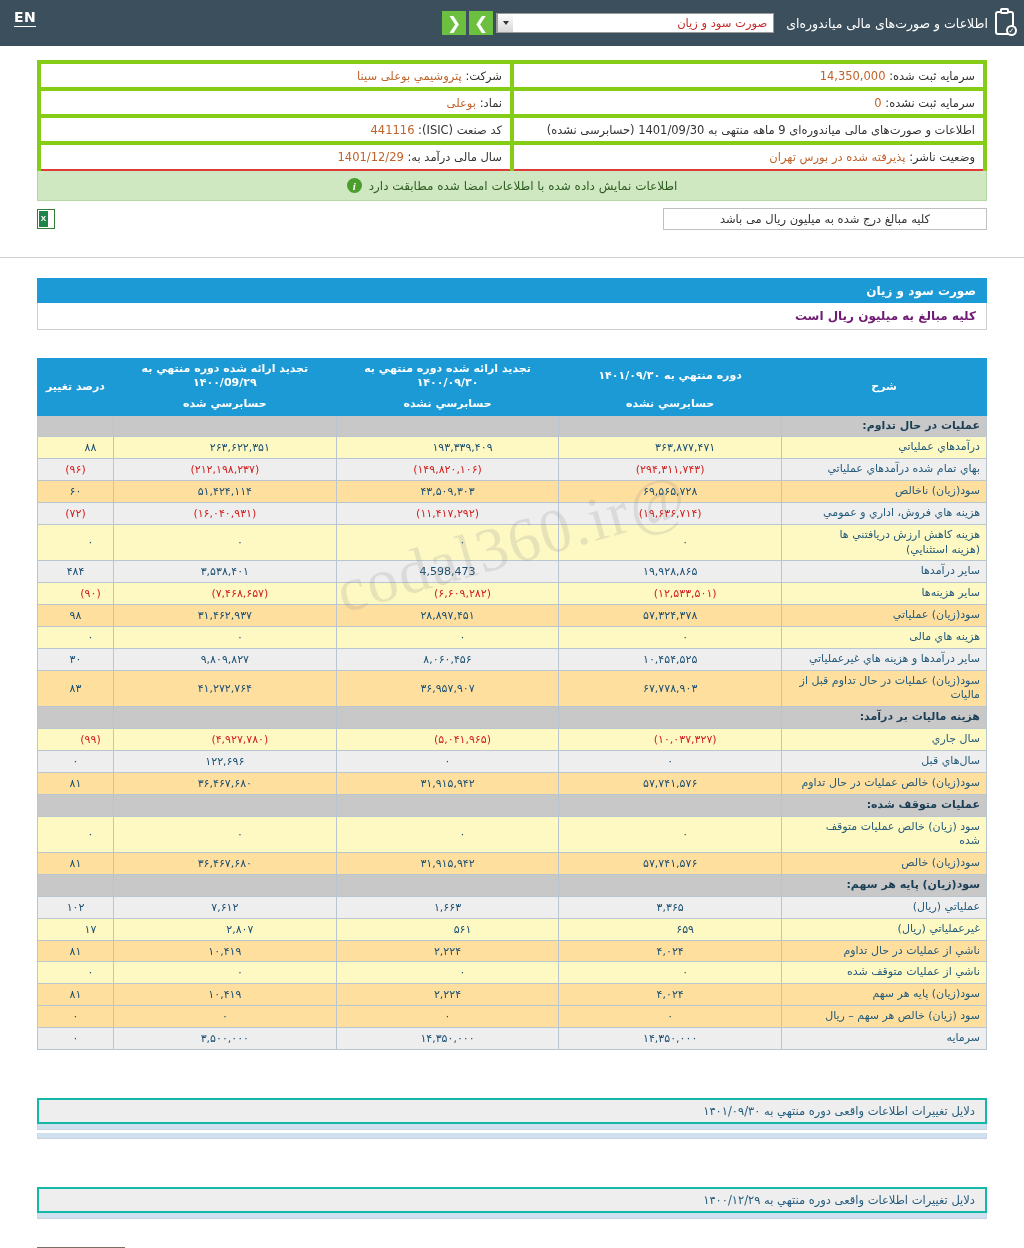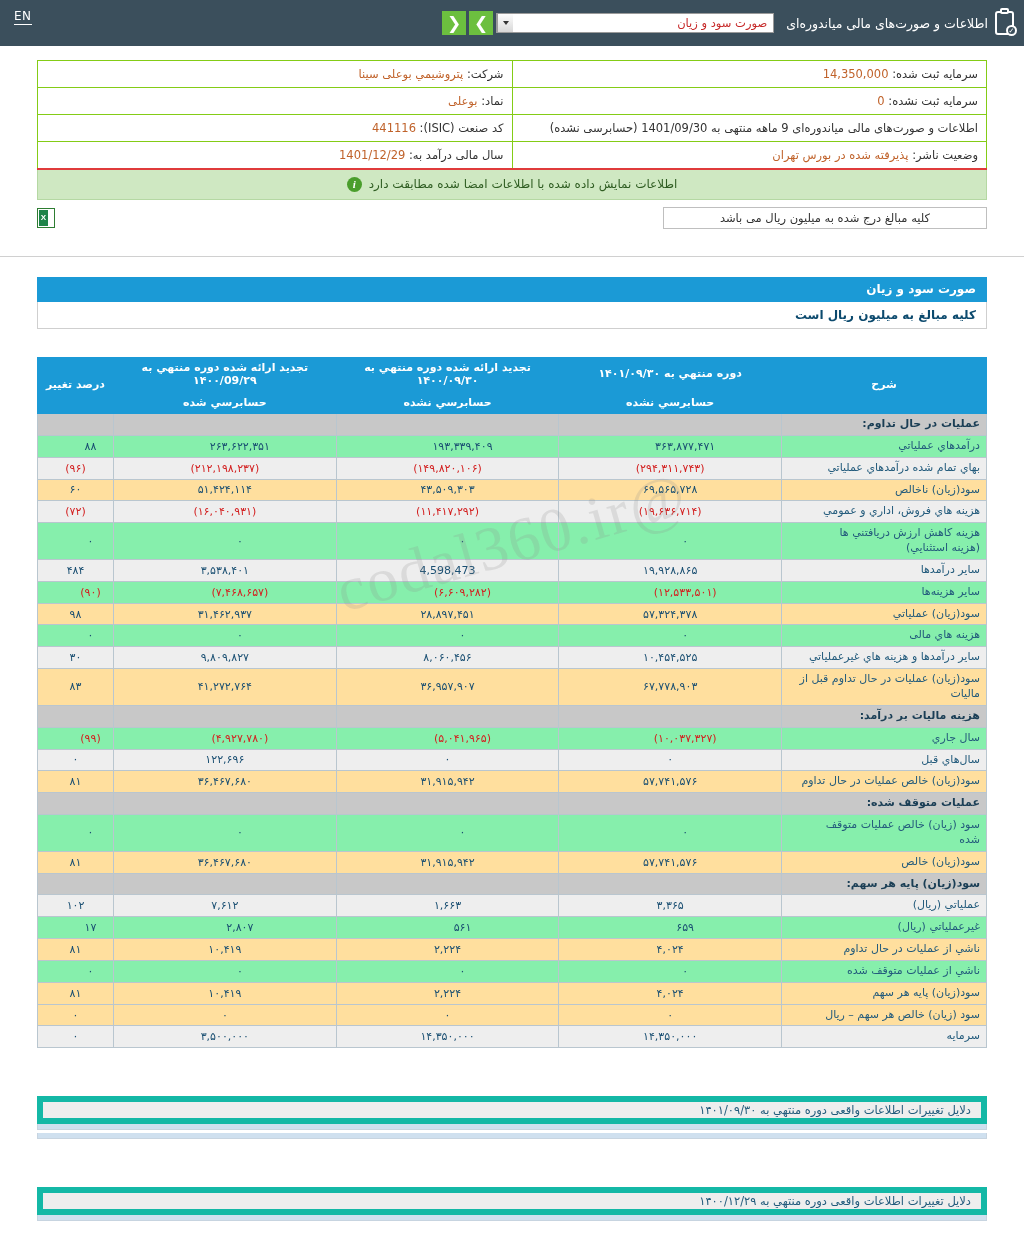--- a/index.html
+++ b/index.html
@@ -17,26 +17,27 @@
     height: 46px;
     background: #3b4f5c;
     display: flex;
     align-items: center;
     direction: rtl;
   }
   .topbar .en-link {
     position: absolute;
     left: 14px; top: 9px;
     color: #ffffff;
-    font-size: 12px;
+    font-size: 14px;
     letter-spacing: .5px;
     border-bottom: 1px solid #ffffff;
     padding-bottom: 1px;
     text-decoration: none;
     direction: ltr;
+    font-weight: bold;
   }
   .clipboard-icon {
     margin-right: 6px;
     width: 26px; height: 30px;
     position: relative;
     flex: 0 0 auto;
   }
   .clipboard-icon .board {
     position: absolute; left: 3px; top: 3px;
     width: 19px; height: 24px;
@@ -118,21 +119,21 @@
   
   .page { padding: 0; }
 
   .info-table {
     width: 950px;
     margin: 14px auto 0 auto;
     border-collapse: collapse;
     table-layout: fixed;
   }
   .info-table td {
-    border: 1px solid #84cc16;
+    border: 4px solid #84cc16;
     height: 27px;
     font-size: 11.5px;
     padding: 4px 8px;
     color: #222;
     vertical-align: middle;
   }
   .info-table td.lbl-cell { width: 50%; }
   .lbl { color: #333; }
   .val { color: #c0622a; }
   .val-num { color: #c0622a; direction: ltr; unicode-bidi: embed; display: inline-block; }
@@ -220,21 +221,21 @@
     display: flex; align-items: center;
     padding: 0 10px;
     border: 1px solid #1b9ad6;
   }
   .section-sub {
     width: 950px;
     margin: 0 auto;
     background: #ffffff;
     border: 1px solid #cfcfcf;
     border-top: none;
-    color: #0c4a6e;
+    color: #701a75;
     font-size: 12px;
     font-weight: bold;
     height: 27px;
     display: flex; align-items: center;
     padding: 7px 10px;
   }
 
   
   .fin-wrap { width: 950px; margin: 28px auto 0 auto; position: relative; }
   table.fin {
@@ -282,21 +283,21 @@
     unicode-bidi: embed;
   }
   td.pct.neg { color: #d32020; }
 
   tr.r-group td {
     background: #c8c8c8;
     color: #1a3e55;
     font-weight: bold;
     height: 21px;
   }
-  tr.r-blue  td { background: #86efac; padding-left: 36px; }
+  tr.r-blue  td { background: #fef9c3; padding-left: 36px; }
   tr.r-gray  td { background: #eeeeee; }
   tr.r-gold  td { background: #ffdf9e; }
 
   
   .watermark {
     position: absolute;
     left: 0; right: 0; top: 150px;
     text-align: center;
     font-size: 62px;
     color: rgba(140,140,140,0.20);
@@ -304,21 +305,21 @@
     transform: rotate(-16deg);
     pointer-events: none;
     white-space: nowrap;
     letter-spacing: 2px;
     z-index: 5;
   }
 
   
   .foot-wrap { width: 950px; margin: 22px auto 0 auto; }
   .foot-row {
-    border: 6px solid #14b8a6;
+    border: 2px solid #14b8a6;
     background: #eeeeee;
     height: 26px;
     display: flex; align-items: center;
     justify-content: flex-start;
     padding: 8px 10px;
     font-size: 11.5px;
     color: #235b7c;
     margin-bottom: 3px;
     margin-top: 48px;
   }

